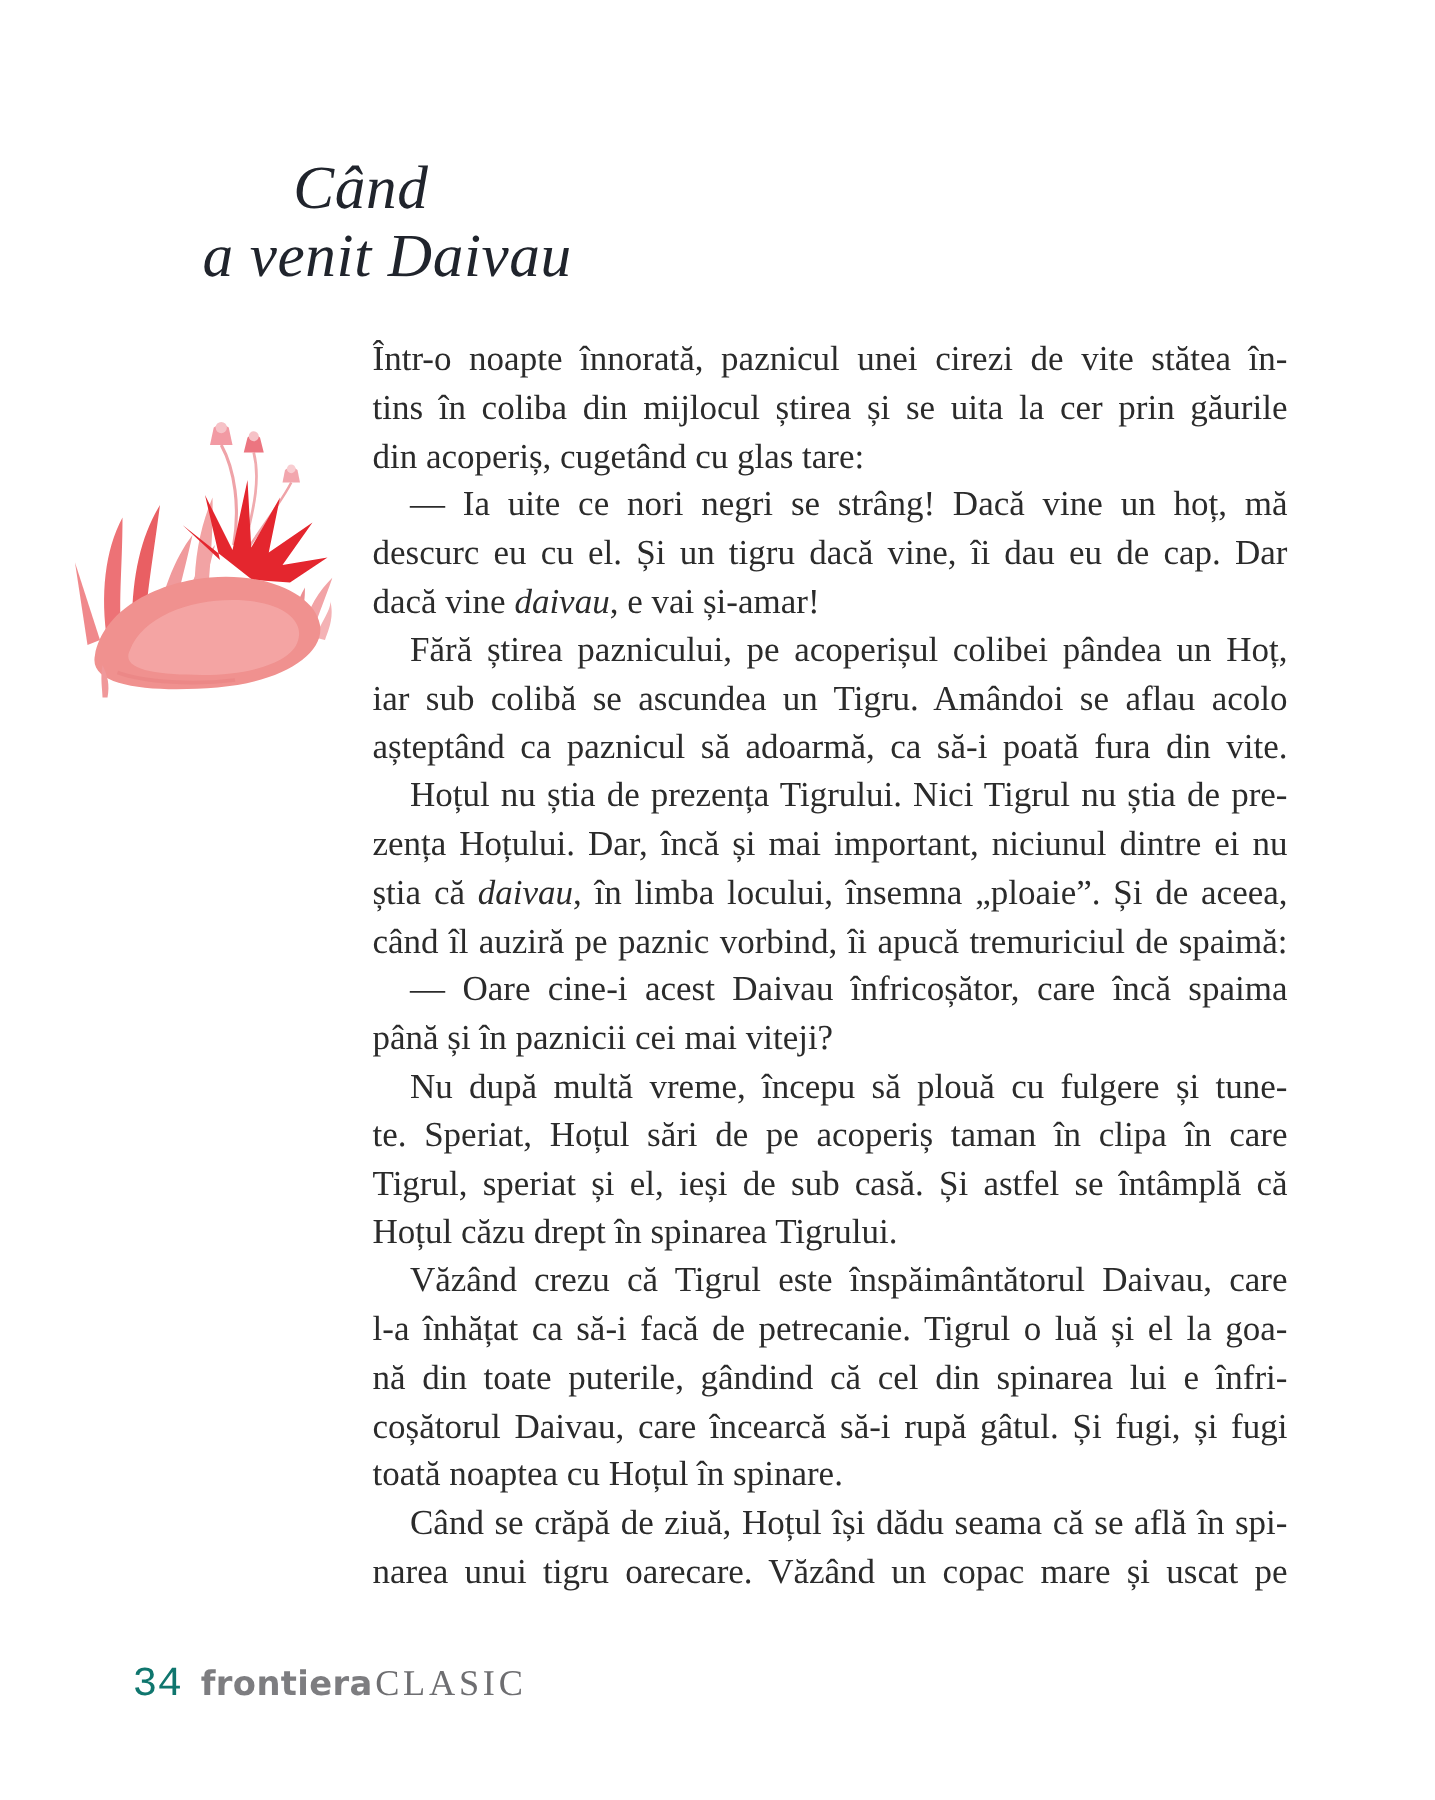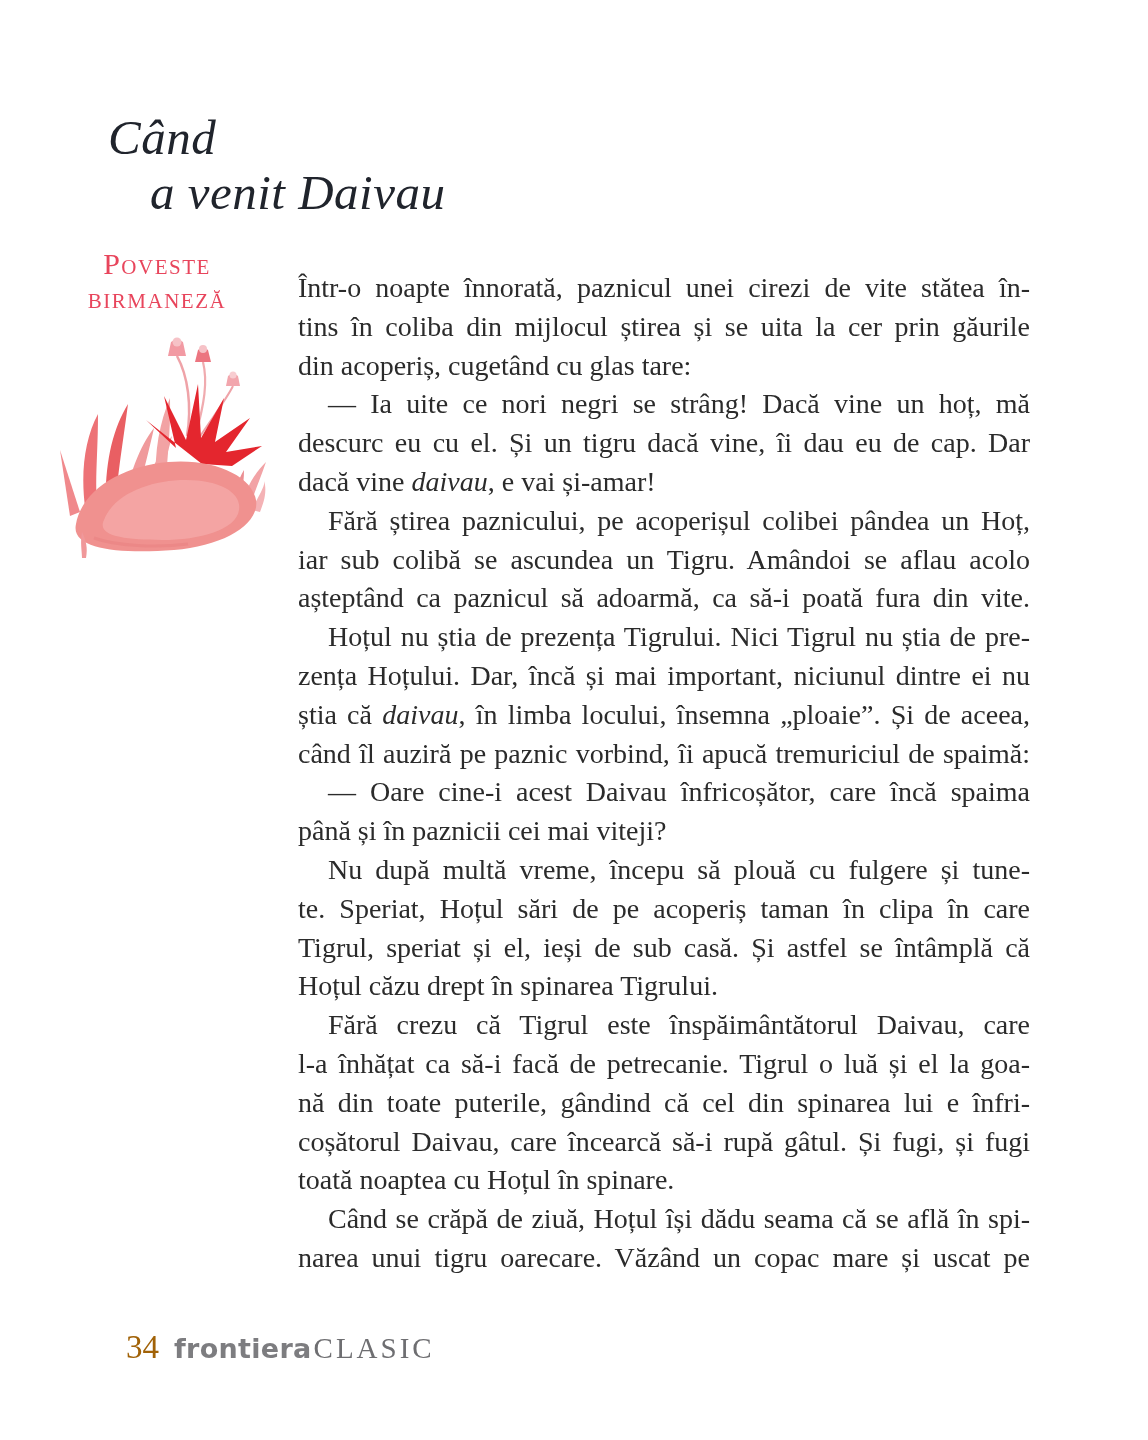--- a/index.html
+++ b/index.html
@@ -3,22 +3,22 @@
 <meta charset="utf-8">
 <style>
   html,body { margin:0; padding:0; background:#ffffff; }
   .page {
     position:relative; width:1148px; height:1440px; background:#ffffff;
     font-family:"Liberation Serif", serif; overflow:hidden;
   }
   
   .title {
     position:absolute; left:108px; top:110px;
-    font-style:italic; font-weight:normal; margin:0;
-    font-size:49px; line-height:55px; color:#20242c; letter-spacing:0.5px;
+    font-style:italic; font-weight:normal; margin:12px;
+    font-size:49px; line-height:55px; color:#20242c; letter-spacing:0.5px;text-align:center;
   }
   .title .l2 { display:block; padding-left:42px; }
   
   .story-label {
     position:absolute; left:40px; top:247px; width:234px;
     text-align:center; font-variant:small-caps;
     font-size:30px; line-height:34px; color:#e8455c; letter-spacing:1.5px;
   }
   
   .illustration { position:absolute; left:56px; top:334px; }
@@ -33,22 +33,22 @@
   }
   .line.last { text-align-last:left; }
   .line.indent { text-indent:30px; }
   .line em { font-style:italic; }
   
   .footer {
     position:absolute; left:106px; top:1329px;
     display:flex; align-items:baseline;
   }
   .page-number {
-    font-family:Liberation Serif, serif;
-    font-size:33px; color:#a16207;margin-left:20px;
+    font-family:Liberation Mono, monospace;
+    font-size:33px; color:#0f766e;
   }
   .brand {
     margin-left:15px;
     font-family:"DejaVu Sans", sans-serif; font-weight:bold;
     font-size:27px; color:#7d7d80; letter-spacing:0.3px;
   }
   .brand-suffix {
     font-family:"Liberation Serif", serif;
     font-size:29px; color:#6e6e71; letter-spacing:3px; margin-left:2px;
   }
@@ -56,24 +56,20 @@
 </head>
 <body>
 
 <div class="page">
 
   <h1 class="title">
     <span>Când</span>
     <span class="l2">a venit Daivau</span>
   </h1>
 
-  <div class="story-label">
-    <div>Poveste</div>
-    <div>birmaneză</div>
-  </div>
 
   <svg class="illustration" width="210" height="232" viewBox="0 0 210 232" aria-hidden="true">
 
     <g>
       <path d="M131,102 C136,72 132,42 121,22" stroke="#efa3a8" stroke-width="2.5" fill="none"></path>
       <path d="M140,100 C148,70 152,48 147,28" stroke="#f0abaf" stroke-width="2.2" fill="none"></path>
       <path d="M143,104 C156,84 170,66 177,52" stroke="#efa3a8" stroke-width="2" fill="none"></path>
     </g>
 
     <g>
@@ -123,21 +119,21 @@
       <div class="line indent">Hoțul nu știa de prezența Tigrului. Nici Tigrul nu știa de pre-</div>
       <div class="line">zența Hoțului. Dar, încă și mai important, niciunul dintre ei nu</div>
       <div class="line">știa că <em>daivau</em>, în limba locului, însemna „ploaie”. Și de aceea,</div>
       <div class="line">când îl auziră pe paznic vorbind, îi apucă tremuriciul de spaimă:</div>
       <div class="line indent">— Oare cine-i acest Daivau înfricoșător, care încă spaima</div>
       <div class="line last">până și în paznicii cei mai viteji?</div>
       <div class="line indent">Nu după multă vreme, începu să plouă cu fulgere și tune-</div>
       <div class="line">te. Speriat, Hoțul sări de pe acoperiș taman în clipa în care</div>
       <div class="line">Tigrul, speriat și el, ieși de sub casă. Și astfel se întâmplă că</div>
       <div class="line last">Hoțul căzu drept în spinarea Tigrului.</div>
-      <div class="line indent">Fără crezu că Tigrul este înspăimântătorul Daivau, care</div>
+      <div class="line indent">Văzând crezu că Tigrul este înspăimântătorul Daivau, care</div>
       <div class="line">l-a înhățat ca să-i facă de petrecanie. Tigrul o luă și el la goa-</div>
       <div class="line">nă din toate puterile, gândind că cel din spinarea lui e înfri-</div>
       <div class="line">coșătorul Daivau, care încearcă să-i rupă gâtul. Și fugi, și fugi</div>
       <div class="line last">toată noaptea cu Hoțul în spinare.</div>
       <div class="line indent">Când se crăpă de ziuă, Hoțul își dădu seama că se află în spi-</div>
       <div class="line">narea unui tigru oarecare. Văzând un copac mare și uscat pe</div>
     </div>
 
   <div class="footer">
     <span class="page-number">34</span>

